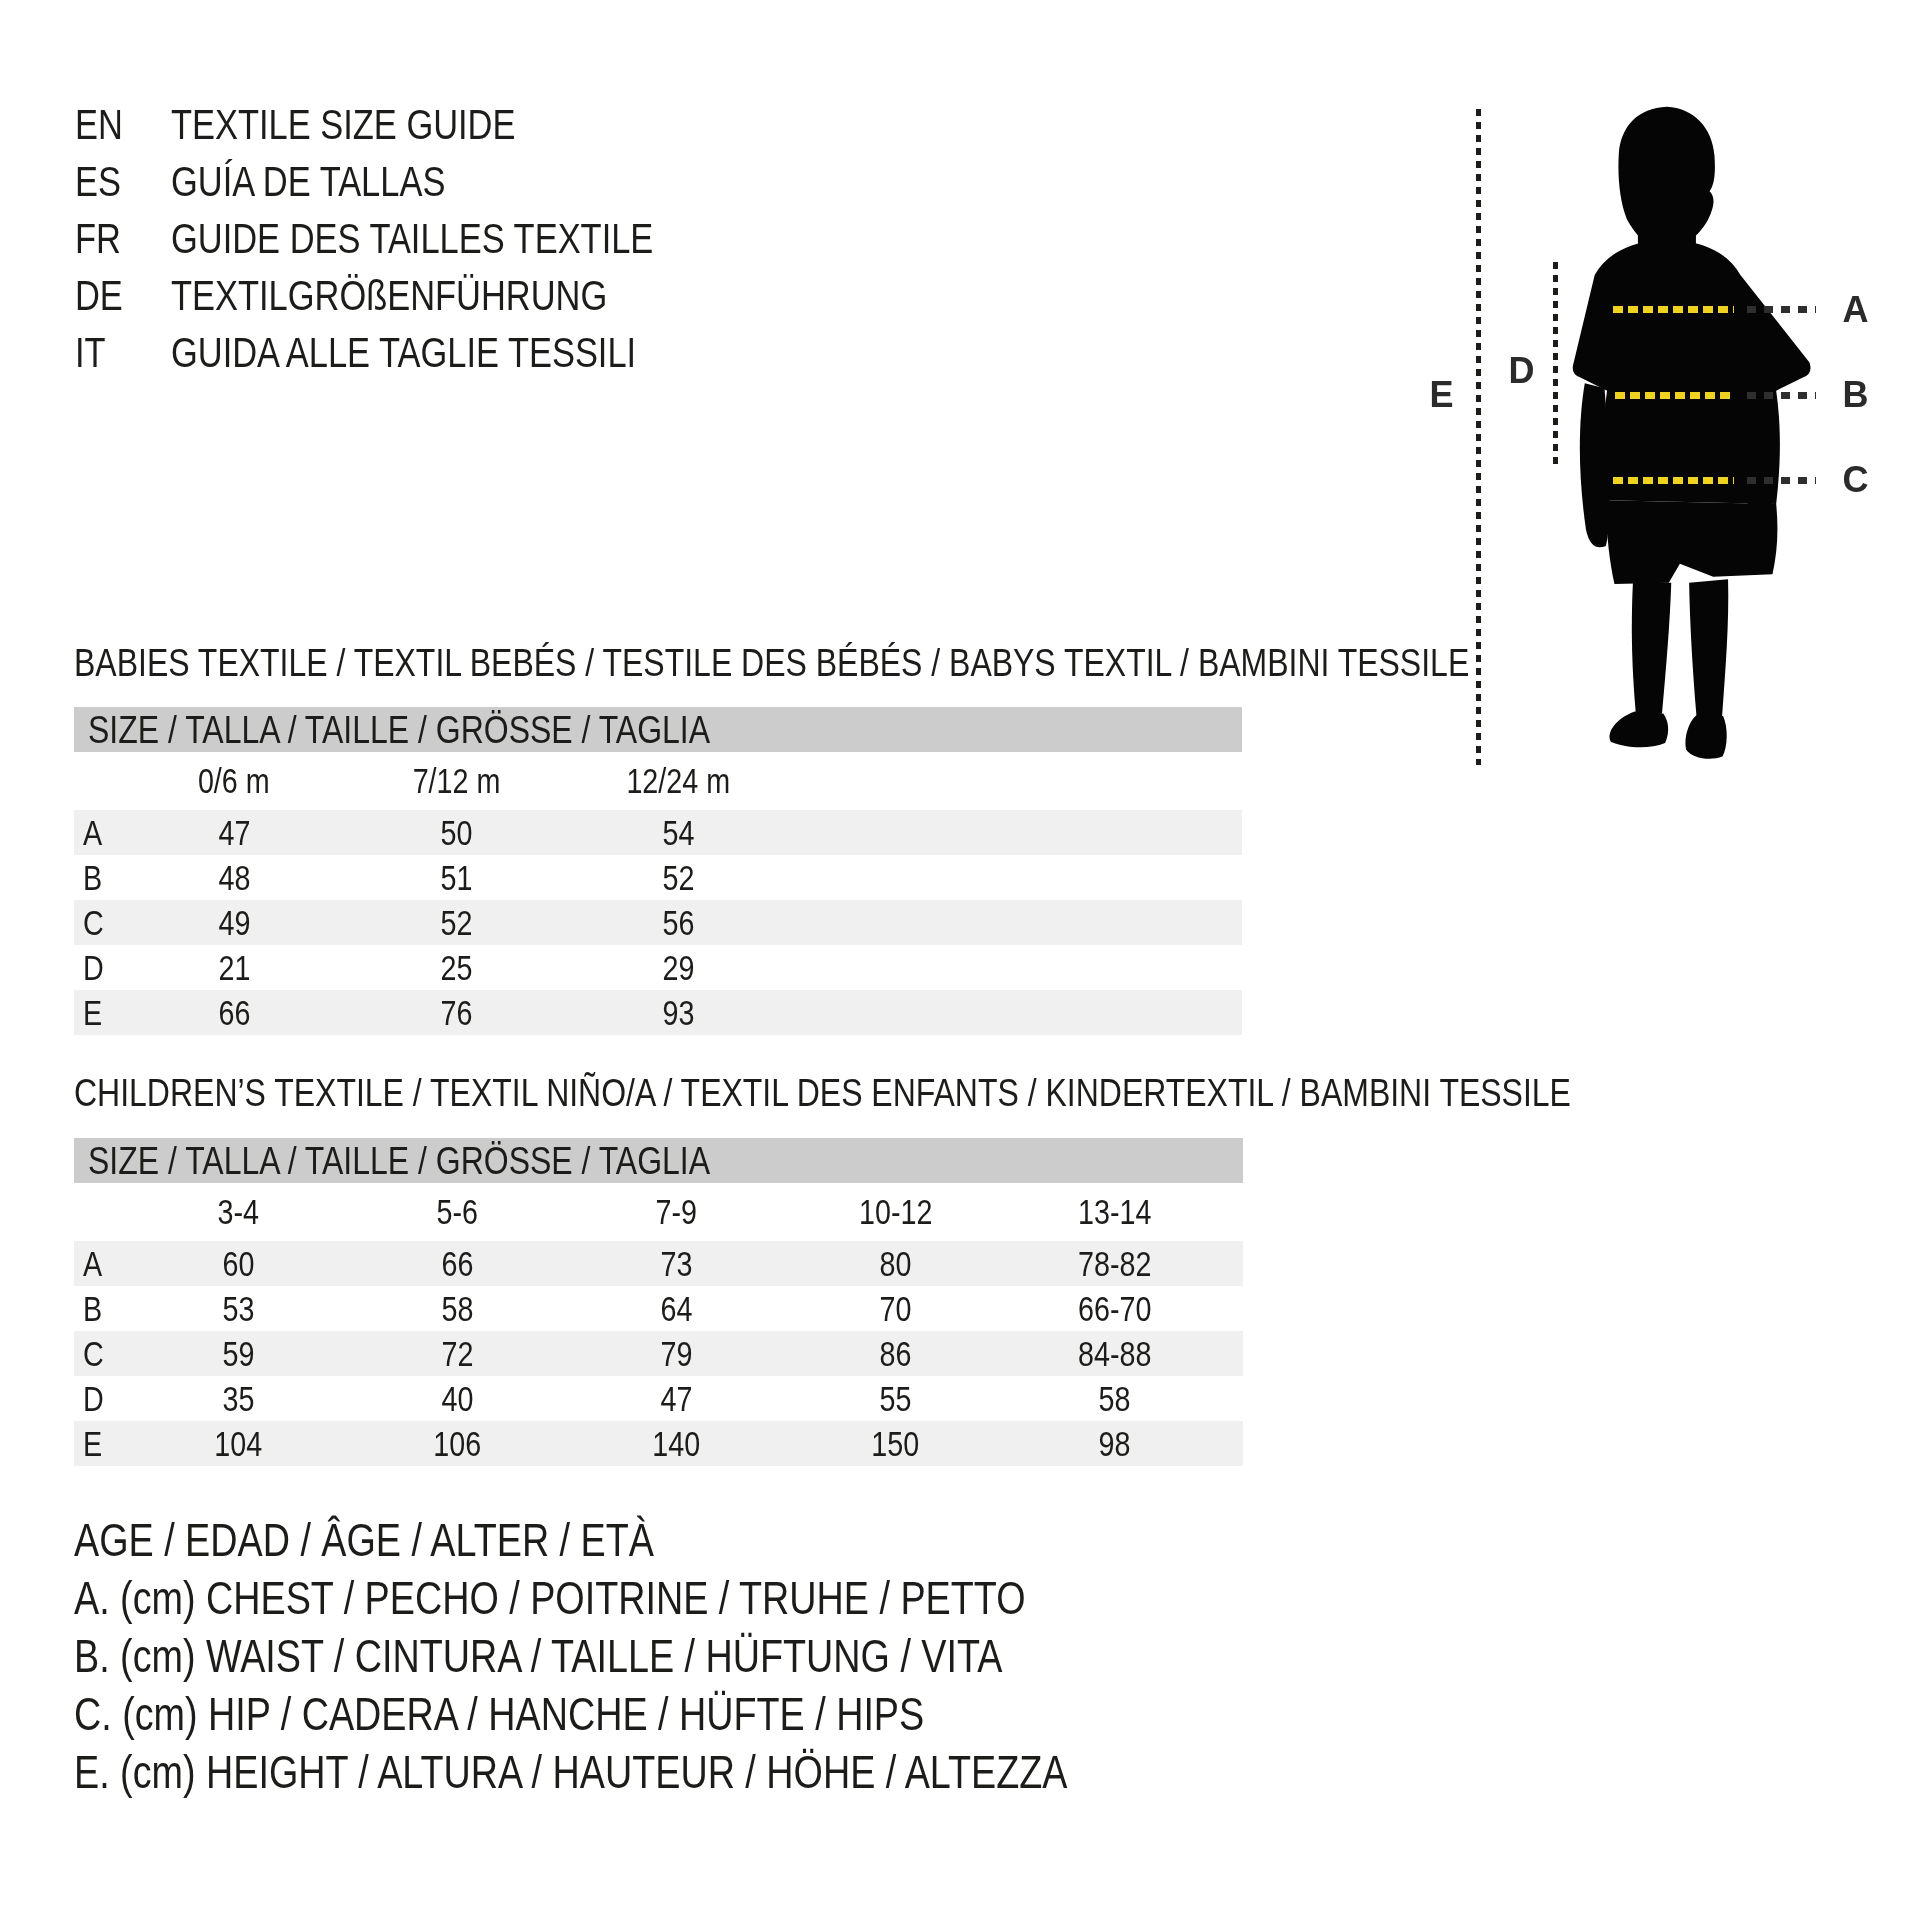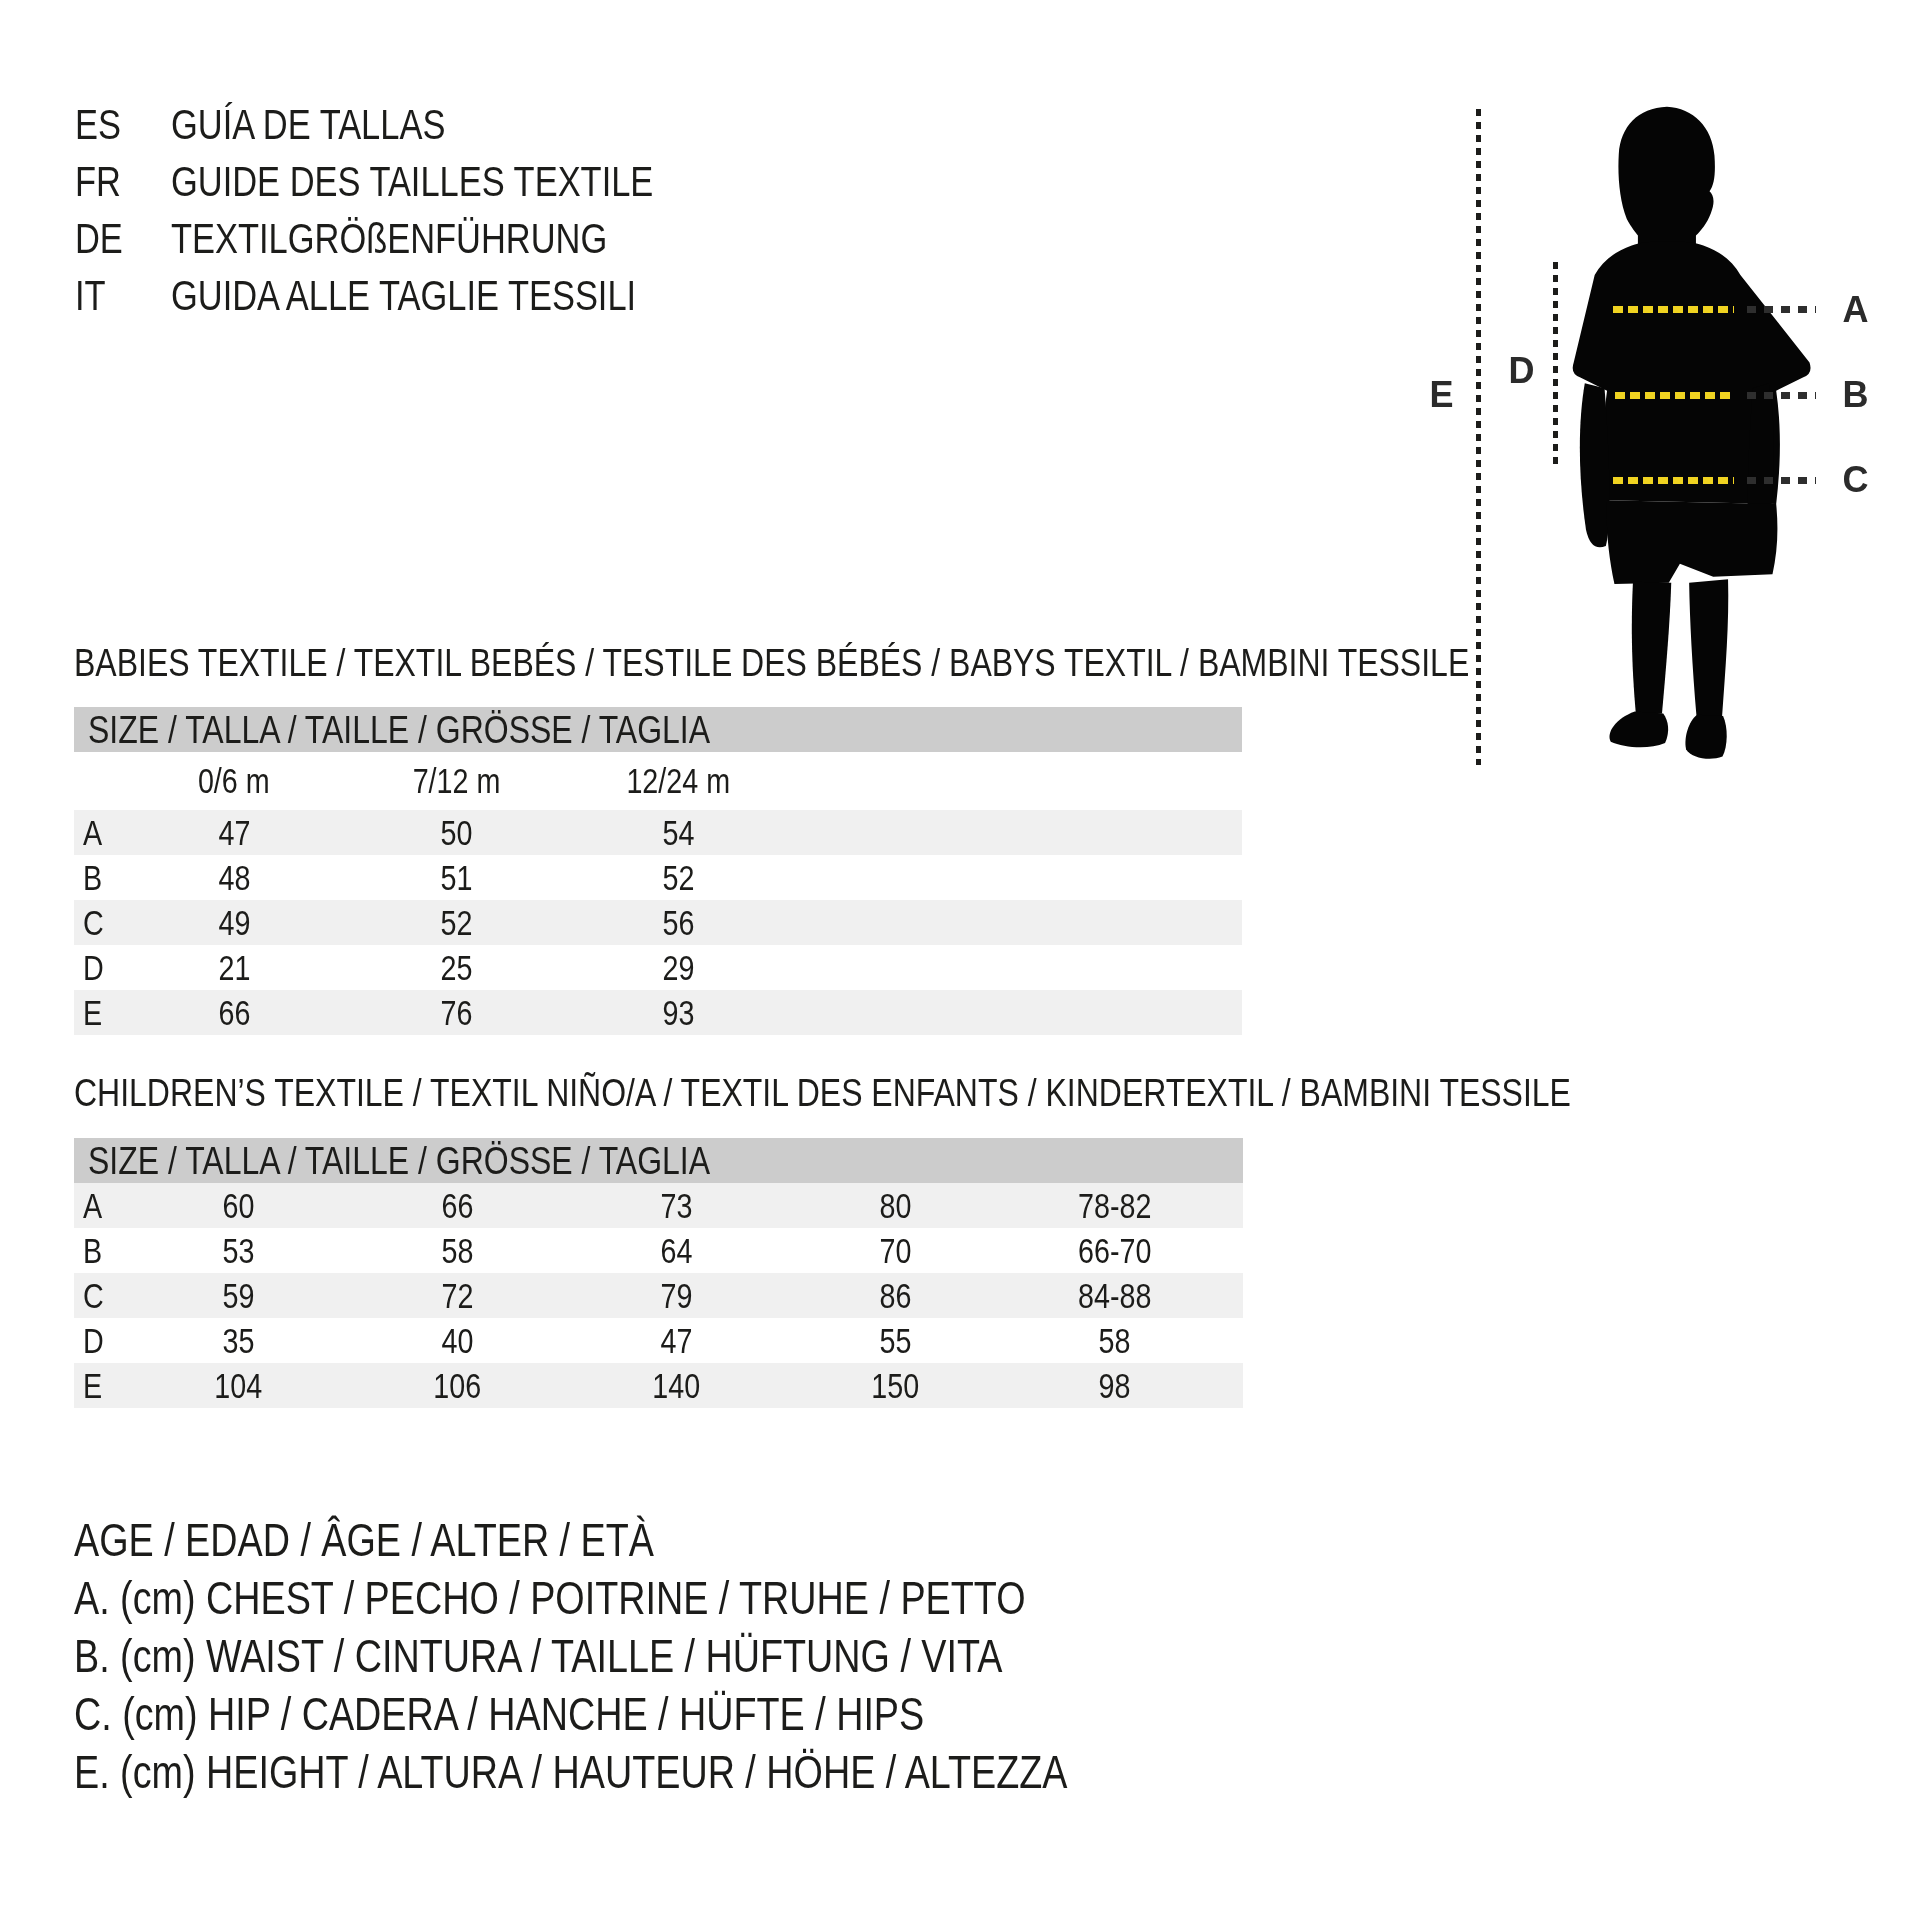--- a/index.html
+++ b/index.html
@@ -88,20 +88,23 @@
   .legend { position: absolute; left: 74px; top: 1511px; }
   .legend-line { height: 58px; line-height: 58px; font-size: 46px; }
 </style>
 </head>
 <body>
 
 <div class="page">
 
   <div class="langs">
     <div class="lang-row">
+      <span class="lang-code"><span class="sqzl">EN</span></span><span class="sqzl">TEXTILE SIZE GUIDE</span>
+    </div>
+    <div class="lang-row">
       <span class="lang-code"><span class="sqzl">ES</span></span><span class="sqzl">GUÍA DE TALLAS</span>
     </div>
     <div class="lang-row">
       <span class="lang-code"><span class="sqzl">FR</span></span><span class="sqzl">GUIDE DES TAILLES TEXTILE</span>
     </div>
     <div class="lang-row">
       <span class="lang-code"><span class="sqzl">DE</span></span><span class="sqzl">TEXTILGRÖßENFÜHRUNG</span>
     </div>
     <div class="lang-row">
       <span class="lang-code"><span class="sqzl">IT</span></span><span class="sqzl">GUIDA ALLE TAGLIE TESSILI</span>
@@ -218,20 +221,29 @@
         <col class="c-d5">
         <col class="c-d5">
         <col class="c-d5">
         <col class="c-d5">
         <col class="c-fill5">
       </colgroup>
     <tbody>
       <tr class="bar-row">
         <td colspan="7"><span class="sqzl">SIZE / TALLA / TAILLE / GRÖSSE / TAGLIA</span></td>
       </tr>
+      <tr class="colhead-row">
+        <td></td>
+        <td><span class="sqz">3-4</span></td>
+        <td><span class="sqz">5-6</span></td>
+        <td><span class="sqz">7-9</span></td>
+        <td><span class="sqz">10-12</span></td>
+        <td><span class="sqz">13-14</span></td>
+        <td></td>
+      </tr>
       <tr class="striped">
         <td class="row-label"><span class="sqzl">A</span></td>
         <td><span class="sqz">60</span></td>
         <td><span class="sqz">66</span></td>
         <td><span class="sqz">73</span></td>
         <td><span class="sqz">80</span></td>
         <td><span class="sqz">78-82</span></td>
         <td></td>
       </tr>
       <tr>

